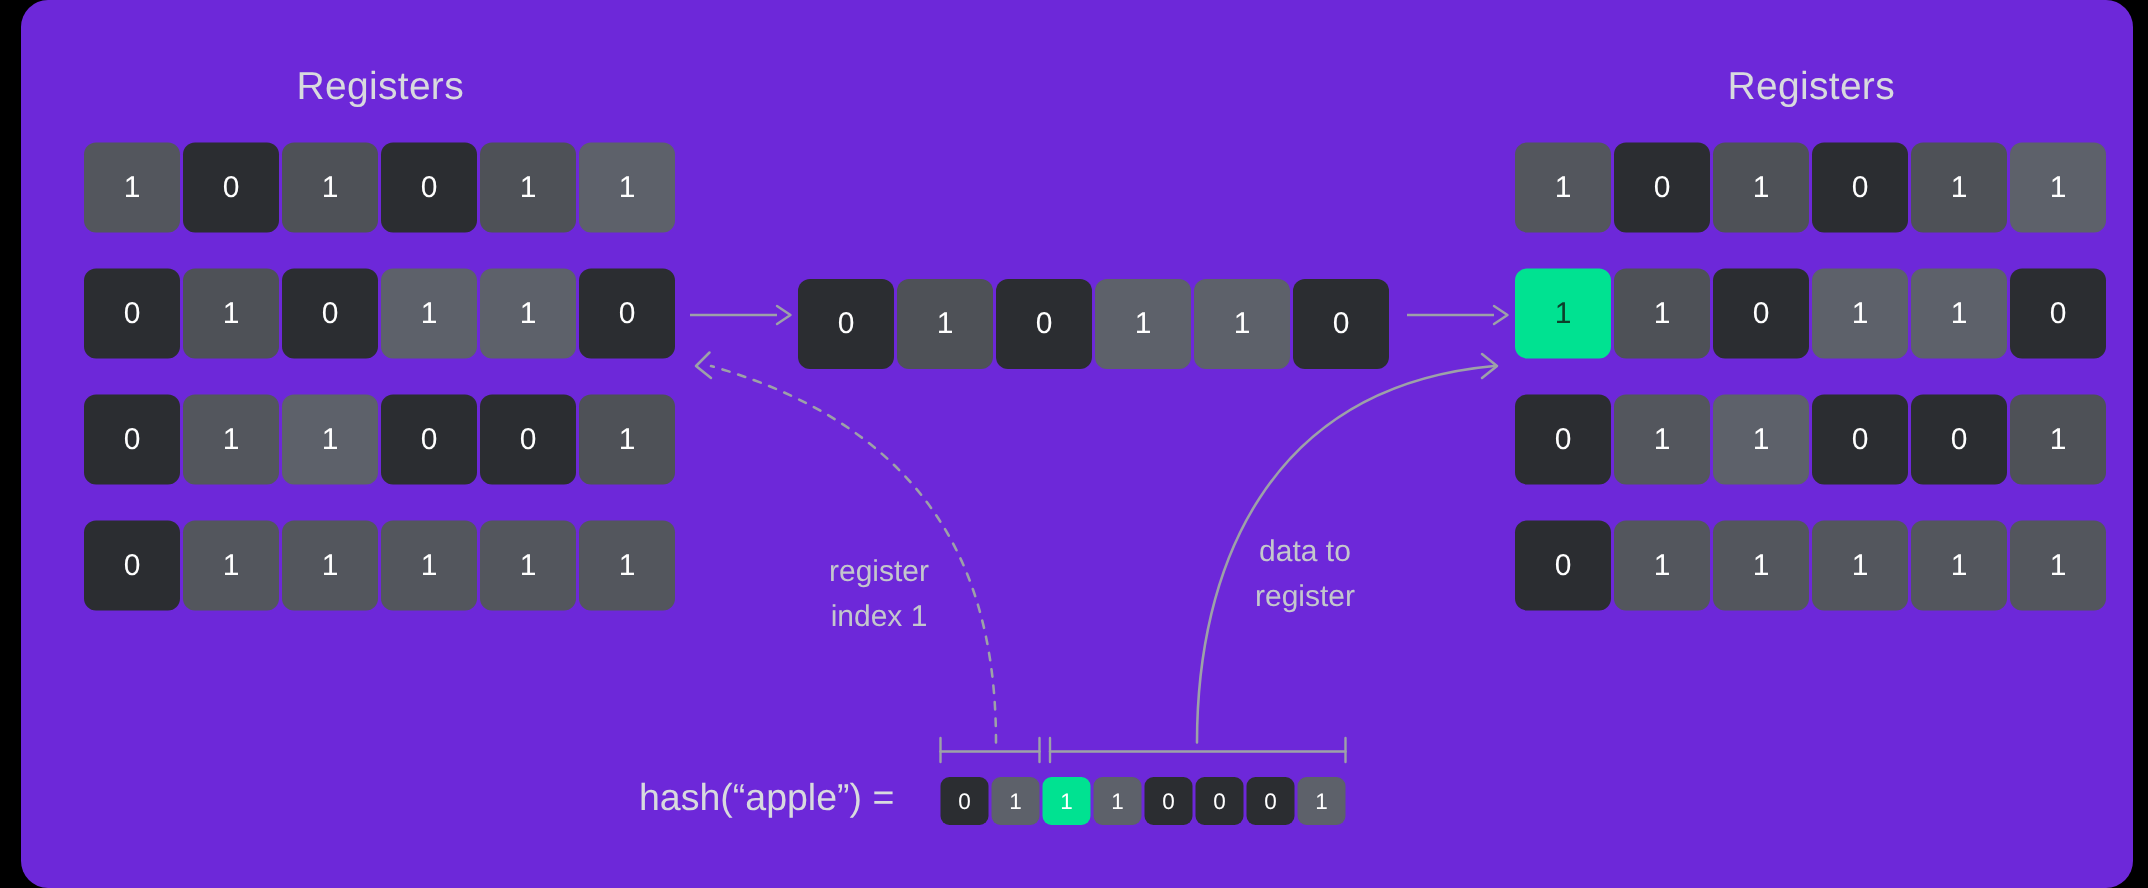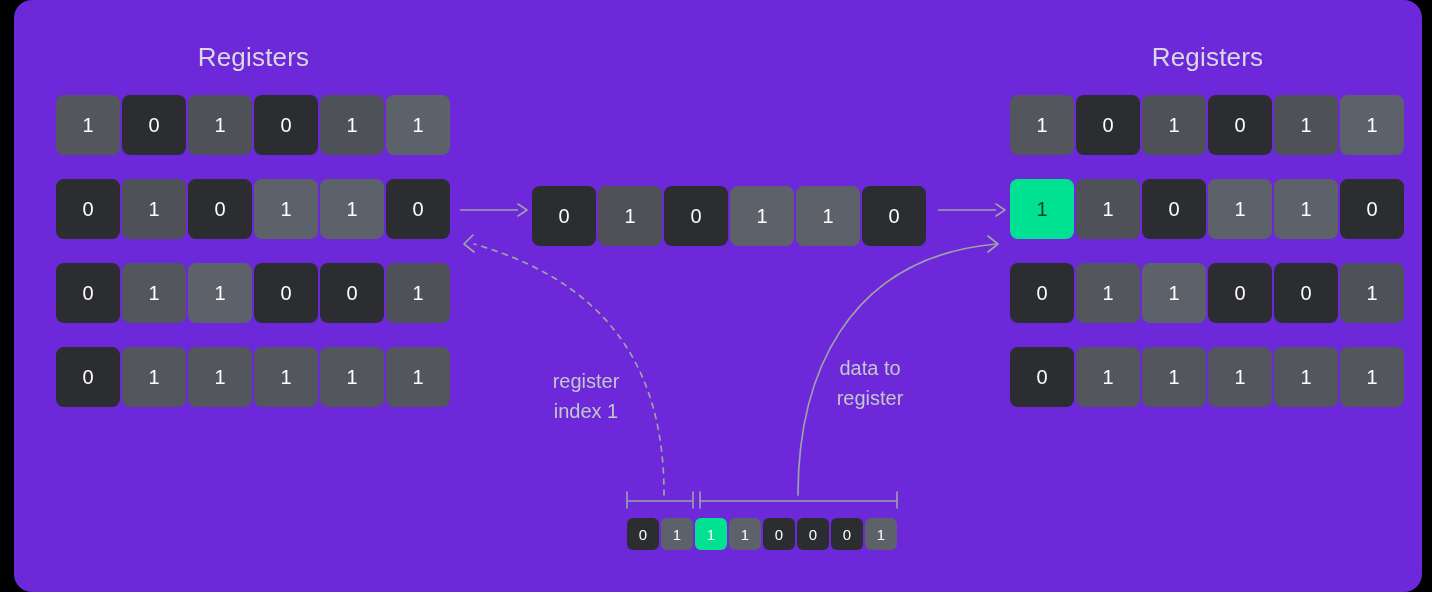--- a/index.html
+++ b/index.html
@@ -231,20 +231,21 @@
       <line x1="613" y1="492" x2="613" y2="508"></line>
       <line x1="613" y1="501" x2="679" y2="501"></line>
       <line x1="679" y1="492" x2="679" y2="508"></line>
 
       <line x1="686" y1="492" x2="686" y2="508"></line>
       <line x1="686" y1="501" x2="883" y2="501"></line>
       <line x1="883" y1="492" x2="883" y2="508"></line>
     </g>
   </svg>
 
+  <div id="hash-label">hash(“apple”) =</div>
   <div id="hash-bits">
       <div class="cell v0">0</div>
       <div class="cell b2">1</div>
       <div class="cell hl">1</div>
       <div class="cell b2">1</div>
       <div class="cell v0">0</div>
       <div class="cell v0">0</div>
       <div class="cell v0">0</div>
       <div class="cell b2">1</div>
     </div>

